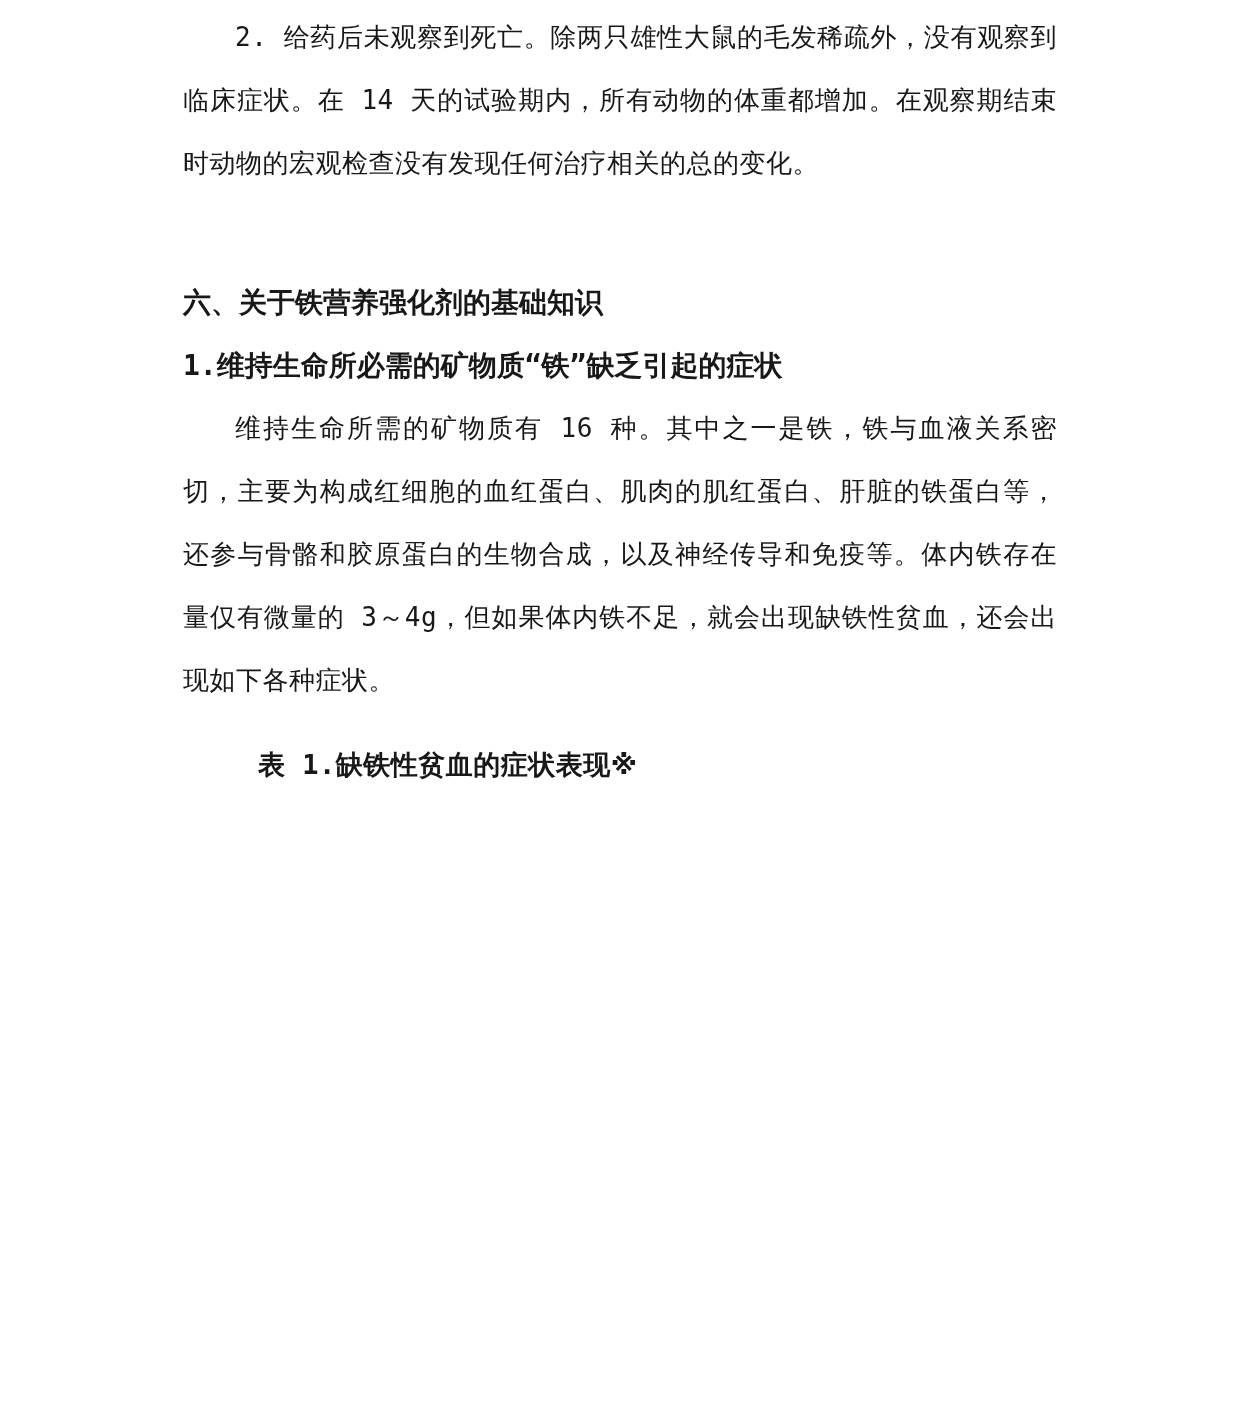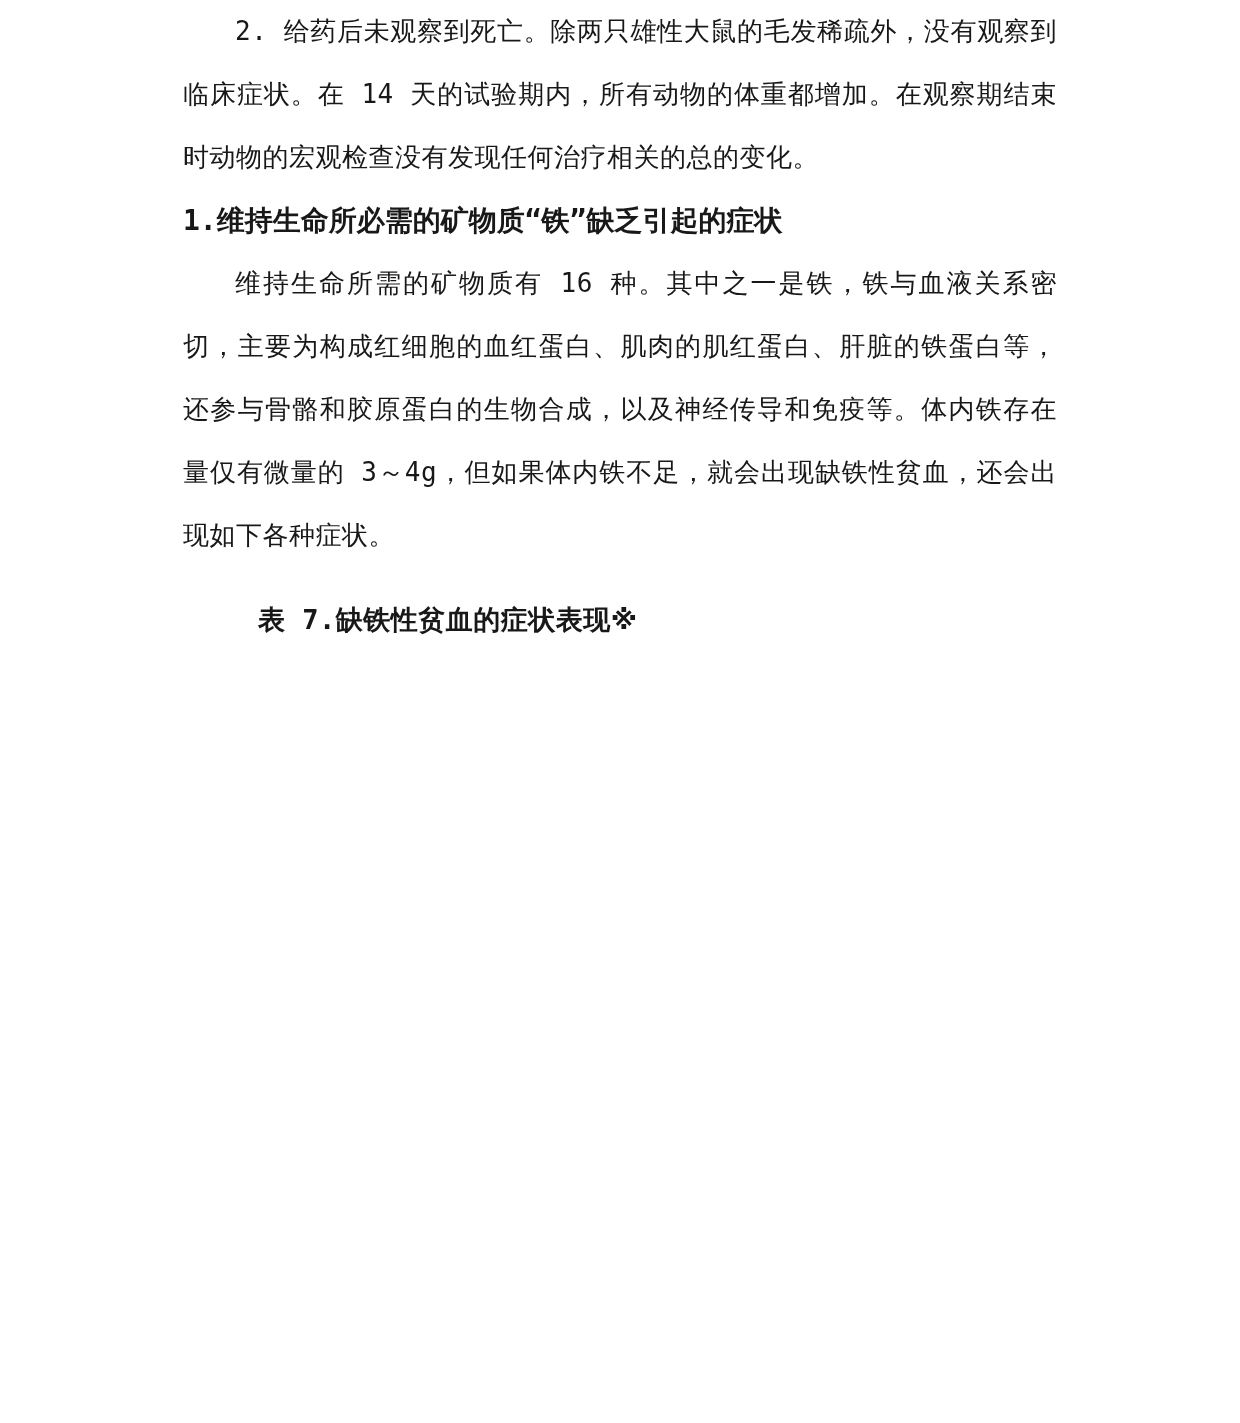--- a/index.html
+++ b/index.html
@@ -12,20 +12,21 @@
     background: #ffffff;
     color: #181818;
     font-family: "DejaVu Sans Mono", "DejaVu Sans", sans-serif;
   }
   .page {
     position: relative;
     width: 1240px;
     height: 1423px;
     overflow: hidden;
     box-sizing: border-box;
+    padding-top: 6px;
   }
   .body-para {
     width: 874px;
     margin: 0 183px;
     font-size: 26px;
     line-height: 63px;
     text-align: justify;
     text-indent: 2em;
     letter-spacing: 0.5px;
   }
@@ -55,21 +56,22 @@
   }
 </style>
 </head>
 <body>
 
 <div class="page">
 
   <p class="body-para">2. 给药后未观察到死亡。除两只雄性大鼠的毛发稀疏外，没有观察到临床症状。在 14 天的试验期内，所有动物的体重都增加。在观察期结束时动物的宏观检查没有发现任何治疗相关的总的变化。</p>
 
 
+  <div class="section-heading">六、关于铁营养强化剂的基础知识</div>
 
   <div class="sub-heading">1.维持生命所必需的矿物质“铁”缺乏引起的症状</div>
 
 
   <p class="body-para">维持生命所需的矿物质有 16 种。其中之一是铁，铁与血液关系密切，主要为构成红细胞的血红蛋白、肌肉的肌红蛋白、肝脏的铁蛋白等，还参与骨骼和胶原蛋白的生物合成，以及神经传导和免疫等。体内铁存在量仅有微量的 3～4g，但如果体内铁不足，就会出现缺铁性贫血，还会出现如下各种症状。</p>
 
-  <div class="table-title">表 7.缺铁性贫血的症状表现※</div>
+  <div class="table-title">表 1.缺铁性贫血的症状表现※</div>
 
 </div>
 
 </body></html>

